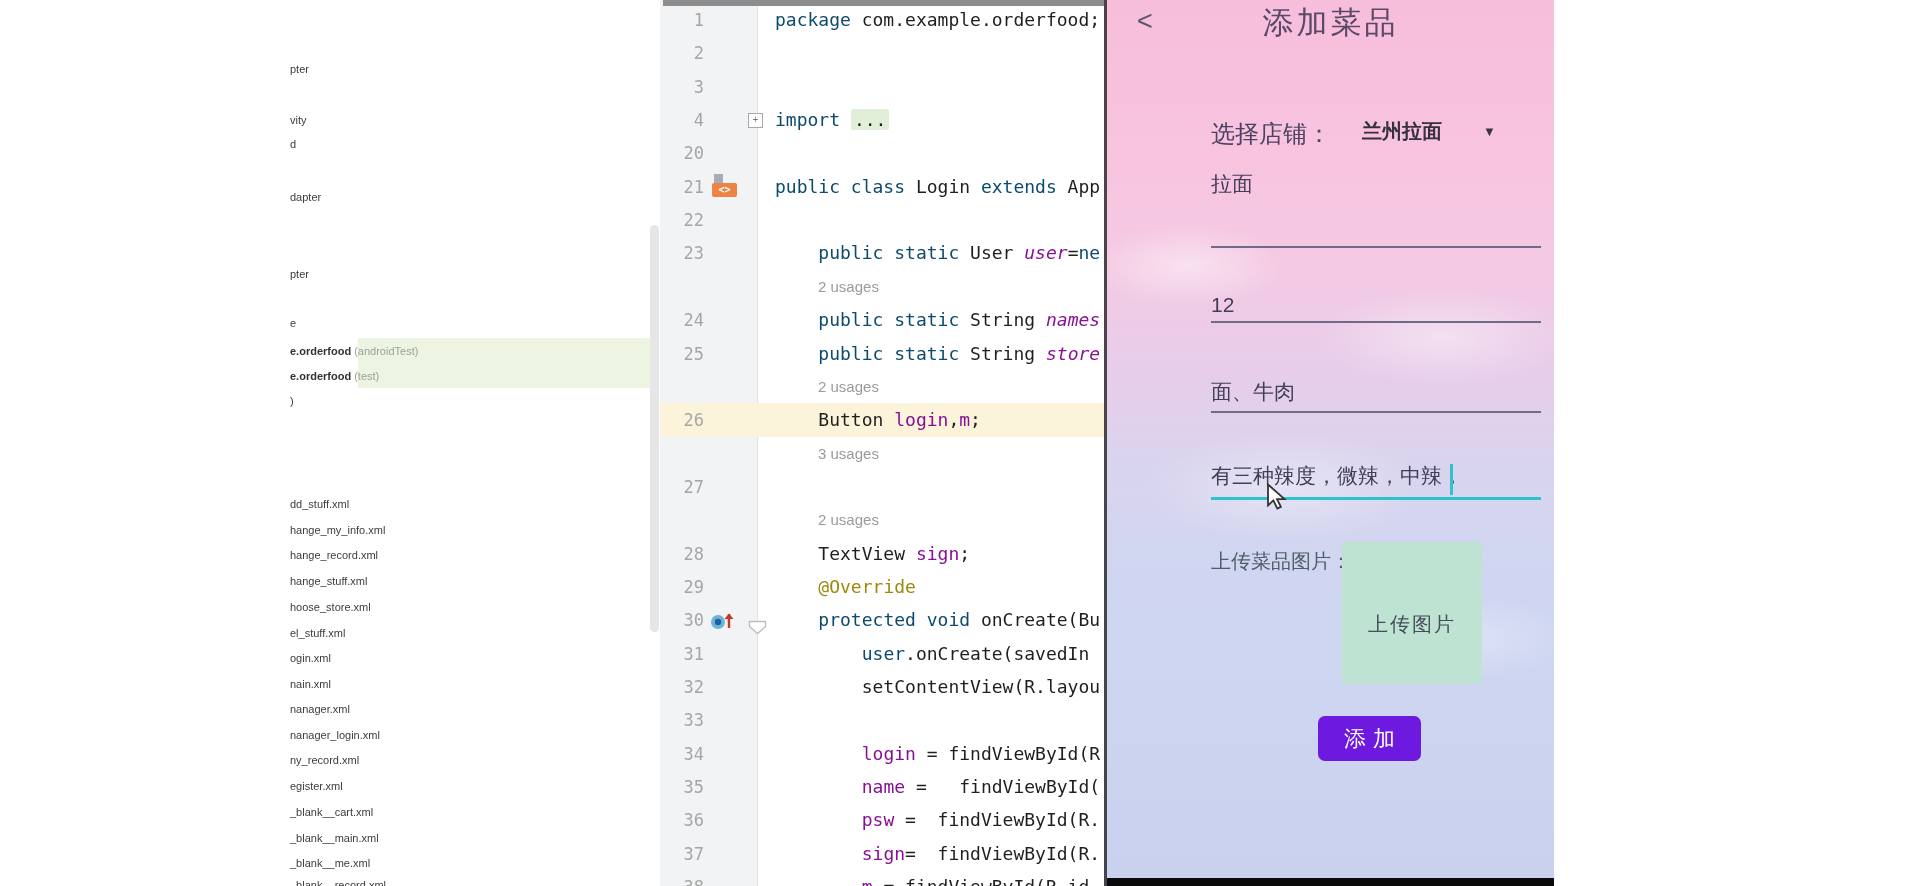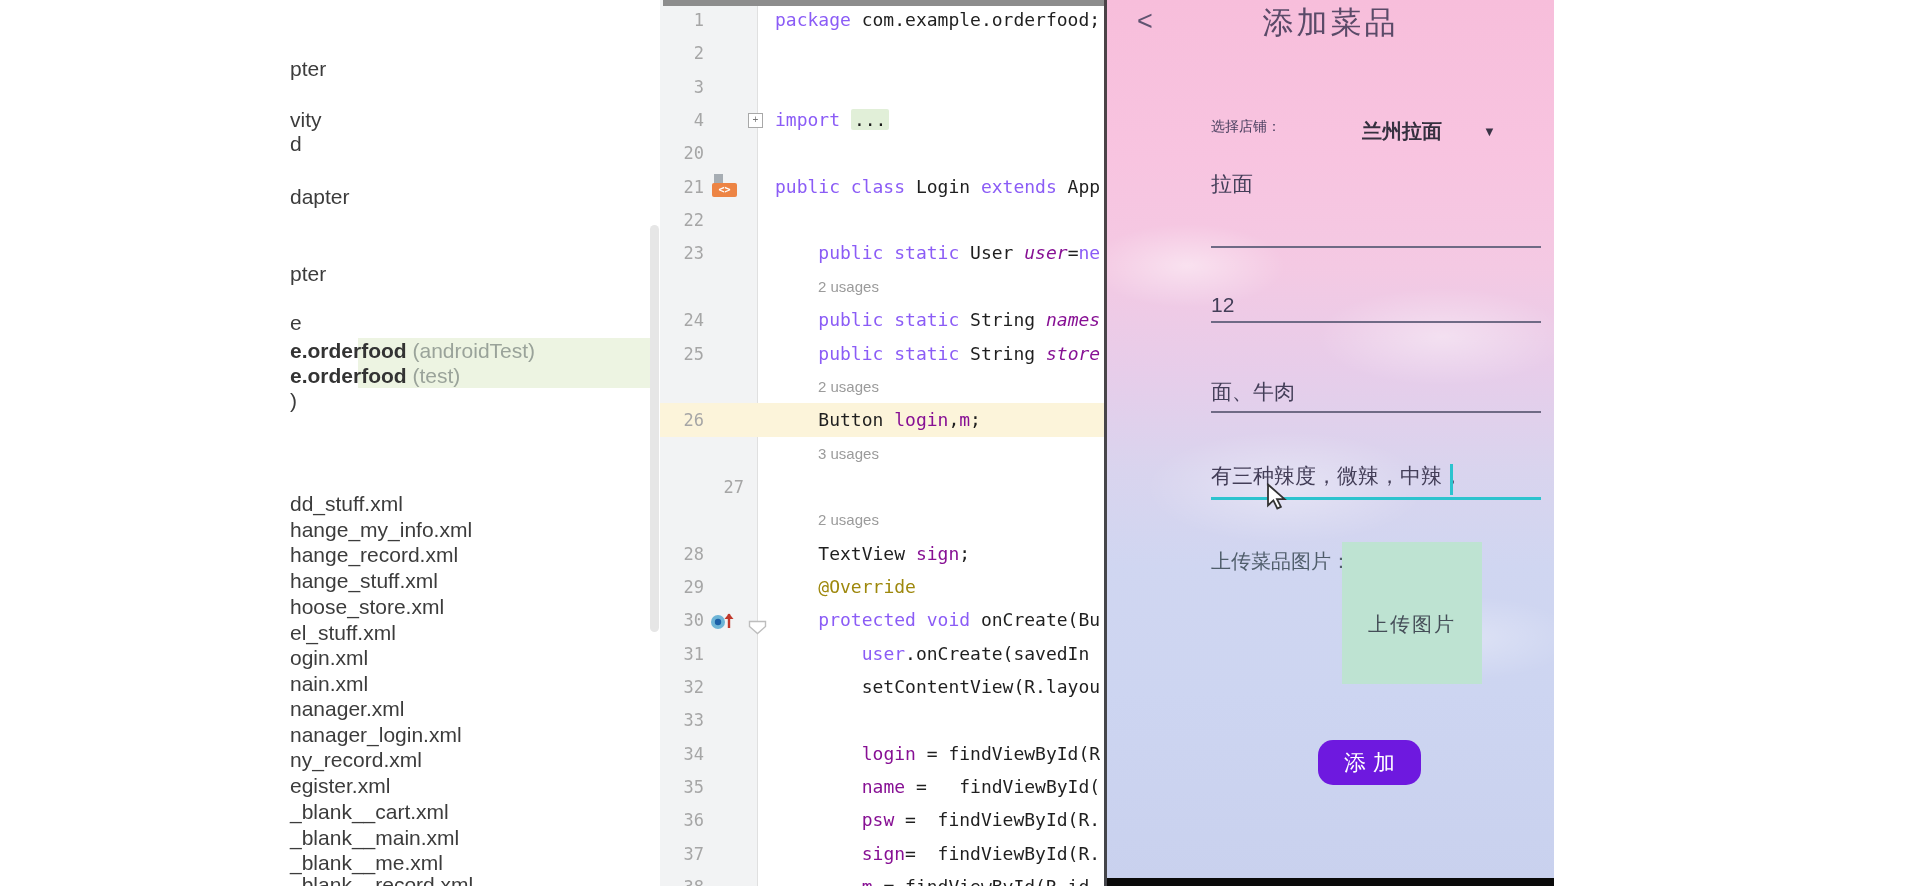--- a/index.html
+++ b/index.html
@@ -1,33 +1,33 @@
 <!DOCTYPE html>
 <html><head>
 <meta charset="utf-8">
 <style>
   html,body{margin:0;padding:0;}
   body{width:1920px;height:886px;position:relative;overflow:hidden;background:#ffffff;
        font-family:"Liberation Sans","DejaVu Sans",sans-serif;}
   
   #project-panel{position:absolute;left:0;top:0;width:660px;height:886px;background:#fff;}
-  .tree-item{position:absolute;left:290px;height:24px;line-height:24px;font-size:21px;color:#3c3c3c;white-space:nowrap;}
+  .tree-item{position:absolute;left:290px;height:24px;line-height:24px;font-size:11px;color:#3c3c3c;white-space:nowrap;}
   .tree-item .suffix{color:#9aa39a;}
   .tree-item .bold{font-weight:bold;color:#333;}
   .row-highlight{position:absolute;left:358px;width:298px;height:25px;background:#edf4e2;}
   #panel-scrollbar{position:absolute;left:650px;top:225px;width:9px;height:407px;background:#e6e6e6;border-radius:5px;}
   
   #gutter-bg{position:absolute;left:660px;top:0;width:97px;height:886px;background:#f2f3f4;border-right:1px solid #e0e0e0;}
   #code-layer{position:absolute;left:660px;top:0;width:444px;height:886px;overflow:hidden;}
   .code-row{position:absolute;left:0;width:444px;height:34px;line-height:34px;white-space:pre;}
   .row-hl{position:absolute;left:0;width:444px;height:34px;background:#fcf4da;}
   .line-num{position:absolute;left:0;top:0;width:44px;text-align:right;font-family:"DejaVu Sans Mono",monospace;font-size:17px;color:#a6a6a6;}
   .code-text{position:absolute;left:115px;top:0;font-family:"DejaVu Sans Mono",monospace;font-size:18px;color:#1f1f1f;}
   .usages-hint{position:absolute;left:158px;top:0;font-size:15px;color:#9b9b9b;}
-  .tok-kw{color:#8b5cf6;}
+  .tok-kw{color:#0c4a6e;}
   .tok-pl{color:#1f1f1f;}
   .tok-f{color:#871094;}
   .tok-fi{color:#871094;font-style:italic;}
   .tok-ann{color:#9e880d;}
   .tok-fold{background:#e1efd8;color:#1a1a1a;padding:0 3px;border-radius:2px;}
   #editor-top-bar{position:absolute;left:663px;top:0;width:441px;height:6px;background:#8d8d8d;z-index:5;}
   
   .gicon{position:absolute;}
   .icon-layout{left:52px;top:4px;width:26px;height:26px;}
   .icon-layout .filepart{position:absolute;left:2px;top:0;width:9px;height:9px;background:#a7adb3;}
@@ -42,32 +42,32 @@
      background:linear-gradient(180deg,#f7bedb 0%,#f8c4e0 18%,#f4c9e3 30%,#e7cdea 42%,#d9d4ee 53%,#d0d6f1 64%,#cdd5f1 78%,#c9d1ee 100%);}
   #cloud-overlay{position:absolute;inset:0;pointer-events:none;
      background:
       radial-gradient(ellipse 140px 60px at 18% 30%, rgba(255,255,255,.45), transparent 70%),
       radial-gradient(ellipse 180px 70px at 75% 38%, rgba(255,255,255,.40), transparent 70%),
       radial-gradient(ellipse 200px 80px at 40% 55%, rgba(255,255,255,.35), transparent 70%),
       radial-gradient(ellipse 160px 60px at 80% 72%, rgba(255,255,255,.30), transparent 70%);}
   #back-button{position:absolute;left:30px;top:6px;font-size:27px;color:#5f5370;font-weight:300;}
   #screen-title{position:absolute;left:0;top:2px;width:100%;text-align:center;font-size:31px;color:#5a4a68;letter-spacing:3px;font-weight:500;}
   #store-row{position:absolute;left:0;top:118px;width:100%;}
-  #store-label{position:absolute;left:104px;top:0;font-size:14px;color:#4c4161;}
+  #store-label{position:absolute;left:104px;top:0;font-size:24px;color:#4c4161;}
   #store-value{position:absolute;left:255px;top:0;font-size:20px;font-weight:bold;color:#35303f;}
   #dropdown-arrow{position:absolute;left:376px;top:6px;font-size:13px;color:#3a3346;}
   .edit-field-text{position:absolute;left:104px;font-size:21px;color:#433e58;white-space:nowrap;}
   .edit-underline{position:absolute;left:104px;width:330px;height:2px;background:#6f6a85;}
   .edit-underline.focused{background:#2cc3ce;height:3px;}
   #text-caret{position:absolute;left:343px;top:464px;width:3px;height:31px;background:#2cc3ce;}
   #upload-label{position:absolute;left:104px;top:548px;font-size:20px;color:#4f5d6a;}
   #upload-box{position:absolute;left:235px;top:542px;width:140px;height:142px;background:#bee3d2;display:flex;align-items:center;justify-content:center;padding-top:22px;box-sizing:border-box;}
   #upload-box span{font-family:"Liberation Serif","DejaVu Serif",serif;font-size:20px;color:#454e58;letter-spacing:2px;}
-  #add-button{position:absolute;left:211px;top:716px;width:103px;height:45px;background:#6e19df;border-radius:15px;
-      display:flex;align-items:center;justify-content:center;margin-top:24px;}
+  #add-button{position:absolute;left:211px;top:716px;width:103px;height:45px;background:#6e19df;border-radius:7px;
+      display:flex;align-items:center;justify-content:center;}
   #add-button span{color:#fff;font-size:22px;letter-spacing:7px;padding-left:7px;}
   #nav-bar{position:absolute;left:0;bottom:0;width:100%;height:8px;background:#0a0a0a;}
   #mouse-cursor{position:absolute;left:1266px;top:483px;z-index:20;}
 </style>
 </head>
 <body>
 
 <div id="project-panel">
     <div class="tree-item" style="top: 57px;"><span>pter</span></div>
     <div class="tree-item" style="top: 108px;"><span>vity</span></div>
@@ -109,21 +109,21 @@
     <div class="code-row" style="top: 169.75px;"><span class="line-num">21</span><span class="gicon icon-layout"><span class="filepart"></span><span class="xmlpart">&lt;&gt;</span></span><span class="code-text"><span class="tok-kw">public class</span><span class="tok-pl"> Login </span><span class="tok-kw">extends</span><span class="tok-pl"> App</span></span></div>
     <div class="code-row" style="top: 203.1px;"><span class="line-num">22</span></div>
     <div class="code-row" style="top: 236.45px;"><span class="line-num">23</span><span class="code-text"><span class="tok-pl">    </span><span class="tok-kw">public static</span><span class="tok-pl"> User </span><span class="tok-fi">user</span><span class="tok-pl">=</span><span class="tok-kw">ne</span></span></div>
     <div class="code-row" style="top: 269.8px;"><span class="usages-hint">2 usages</span></div>
     <div class="code-row" style="top: 303.15px;"><span class="line-num">24</span><span class="code-text"><span class="tok-pl">    </span><span class="tok-kw">public static</span><span class="tok-pl"> String </span><span class="tok-fi">names</span></span></div>
     <div class="code-row" style="top: 336.5px;"><span class="line-num">25</span><span class="code-text"><span class="tok-pl">    </span><span class="tok-kw">public static</span><span class="tok-pl"> String </span><span class="tok-fi">store</span></span></div>
     <div class="code-row" style="top: 369.85px;"><span class="usages-hint">2 usages</span></div>
     <div class="row-hl" style="top: 403.2px;"></div>
     <div class="code-row" style="top: 403.2px;"><span class="line-num">26</span><span class="code-text"><span class="tok-pl">    Button </span><span class="tok-f">login</span><span class="tok-pl">,</span><span class="tok-f">m</span><span class="tok-pl">;</span></span></div>
     <div class="code-row" style="top: 436.55px;"><span class="usages-hint">3 usages</span></div>
-    <div class="code-row" style="top: 469.9px; margin-left: 40px;"><span class="line-num">27</span></div>
+    <div class="code-row" style="top: 469.9px;"><span class="line-num">27</span></div>
     <div class="code-row" style="top: 503.25px;"><span class="usages-hint">2 usages</span></div>
     <div class="code-row" style="top: 536.6px; padding-left: 12px;"><span class="line-num">28</span><span class="code-text"><span class="tok-pl">    TextView </span><span class="tok-f">sign</span><span class="tok-pl">;</span></span></div>
     <div class="code-row" style="top: 569.95px;"><span class="line-num">29</span><span class="code-text"><span class="tok-pl">    </span><span class="tok-ann">@Override</span></span></div>
     <div class="code-row" style="top: 603.3px;"><span class="line-num">30</span><span class="gicon icon-override"><svg width="30" height="22" viewBox="0 0 30 22">
           <circle cx="8" cy="11" r="7" fill="#6db4d6"></circle>
           <circle cx="8" cy="11" r="3.2" fill="#1b5fa8"></circle>
           <path d="M19 3 L19 17" stroke="#c0392b" stroke-width="2.4"></path>
           <path d="M14.5 8 L19 2.5 L23.5 8 Z" fill="#c0392b"></path>
         </svg></span><span class="fold-chevron"><svg width="19" height="15" viewBox="0 0 19 15">
           <path d="M1.5 1.5 L17.5 1.5 L17.5 6.5 L9.5 13.5 L1.5 6.5 Z" fill="#ffffff" stroke="#bdbdbd" stroke-width="1.4"></path>

